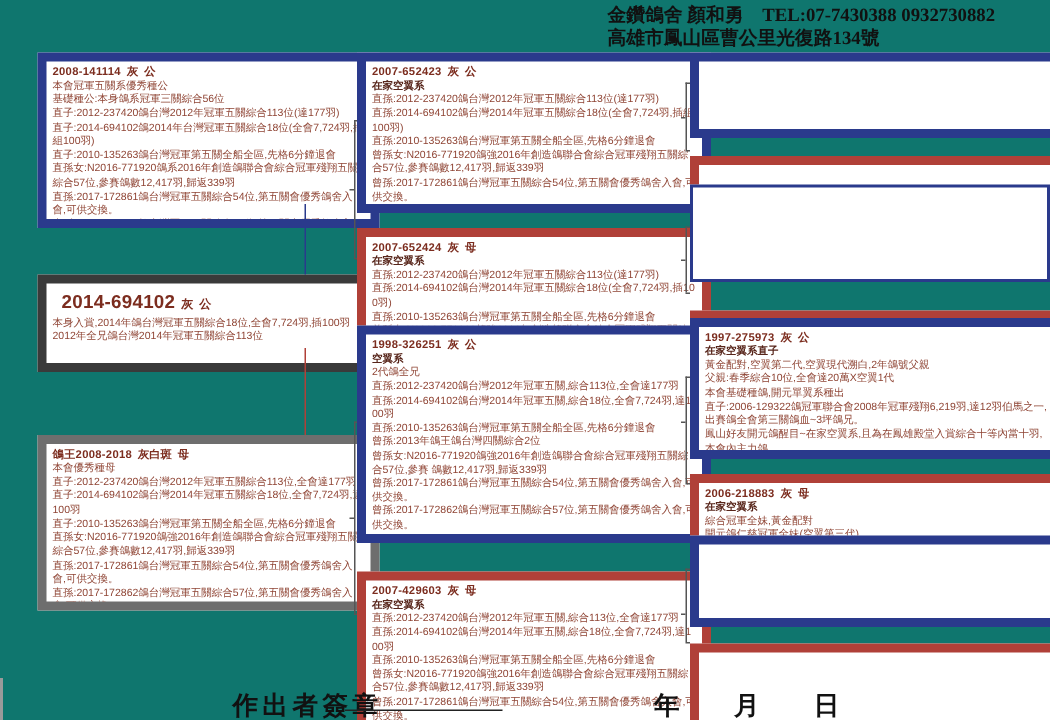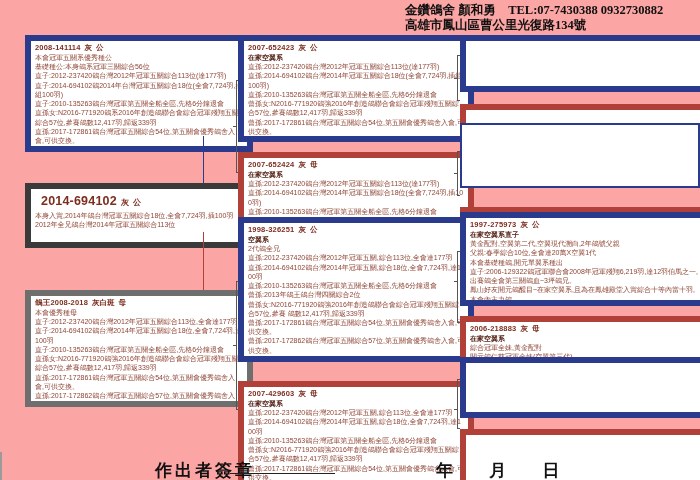--- a/index.html
+++ b/index.html
@@ -1,16 +1,16 @@
 <!DOCTYPE html>
 <html><head>
 <meta charset="utf-8">
 <style>
   html,body{margin:0;padding:0;background:#e9e9e9;}
-  .page{position:relative;width:700px;height:480px;background:#fca5a5;overflow:hidden;
+  .page{position:relative;width:700px;height:480px;background:#0f766e;overflow:hidden;
         font-family:"Liberation Sans","DejaVu Sans",sans-serif;}
   .header{position:absolute;left:405px;top:3px;font-family:"Liberation Serif","DejaVu Serif",serif;
           font-weight:bold;font-size:12.5px;line-height:1.18;color:#111;white-space:nowrap;}
   .pbox{position:absolute;background:#fff;border:6px solid #22c55e;padding:2px 4px;overflow:hidden;
         font-size:7px;line-height:1.32;color:#8f4434;word-break:break-all;}
   .pbox.male{border-color:#2a3a8c;}
   .pbox.female{border-color:#b04038;margin-top:25px;}
   .pbox.grayb{border-color:#6e6e6e;}
   .pbox.blackb{border-color:#3a3a3a;}
   .pbox.thick{border-width:2px;}

